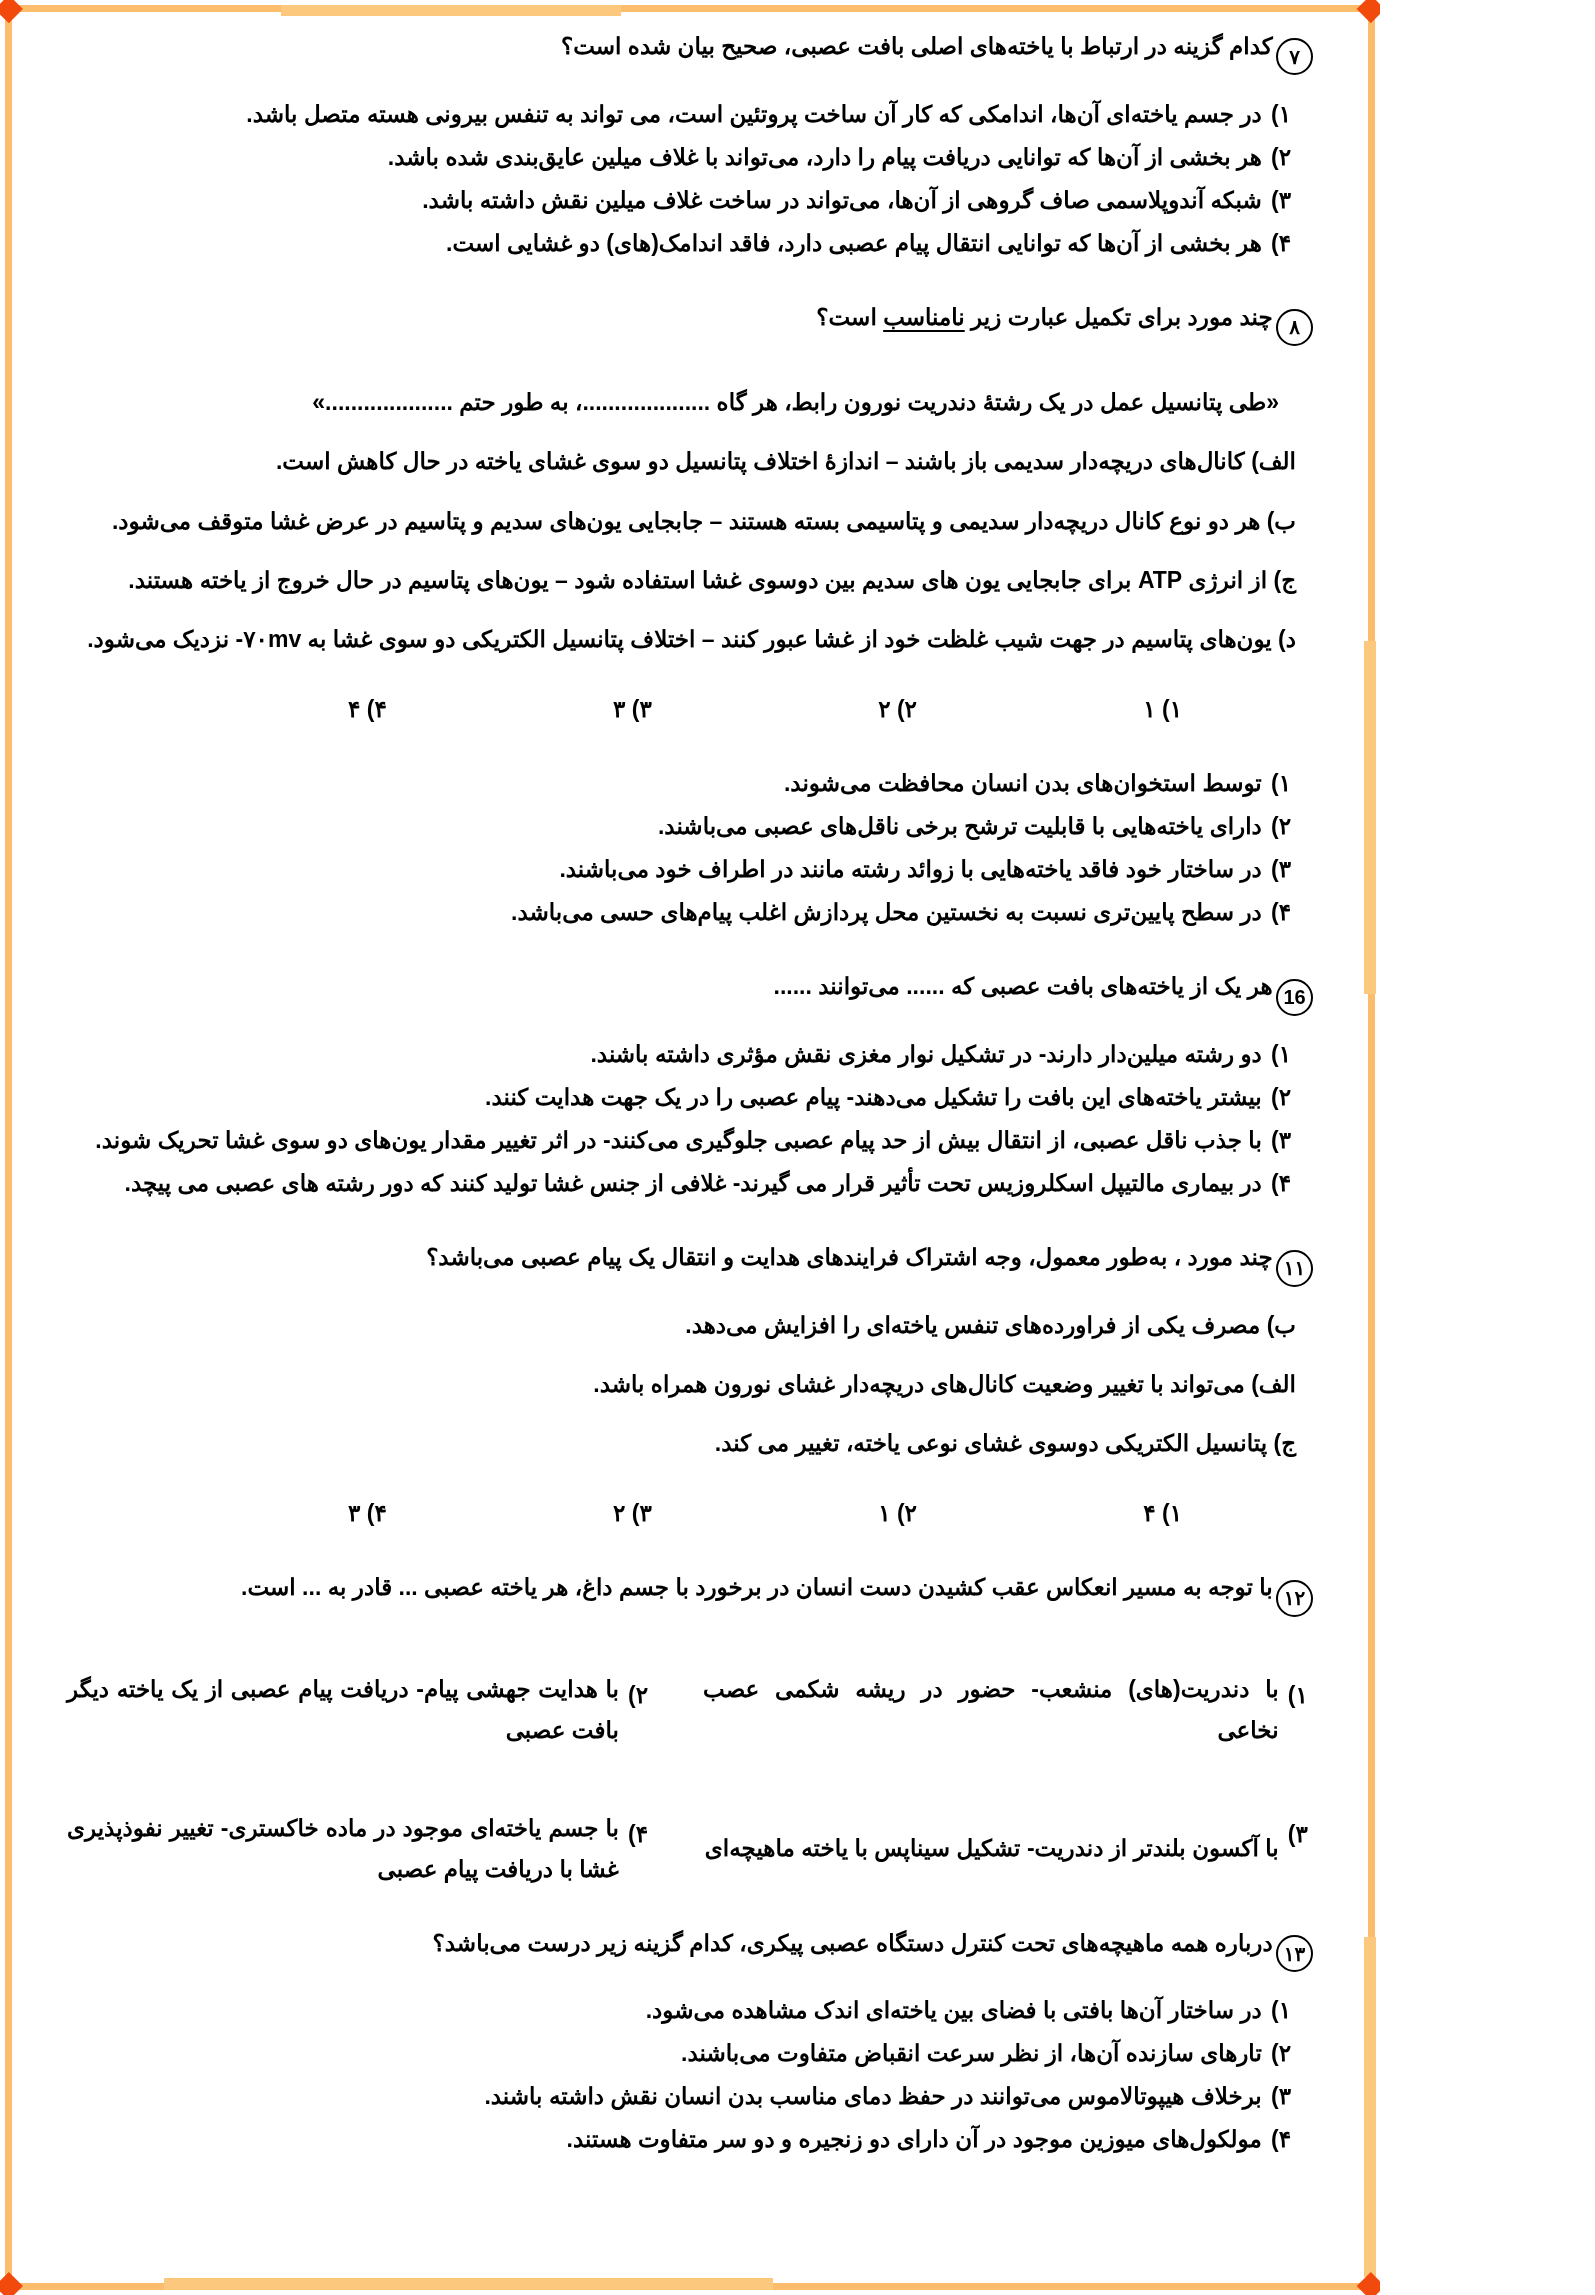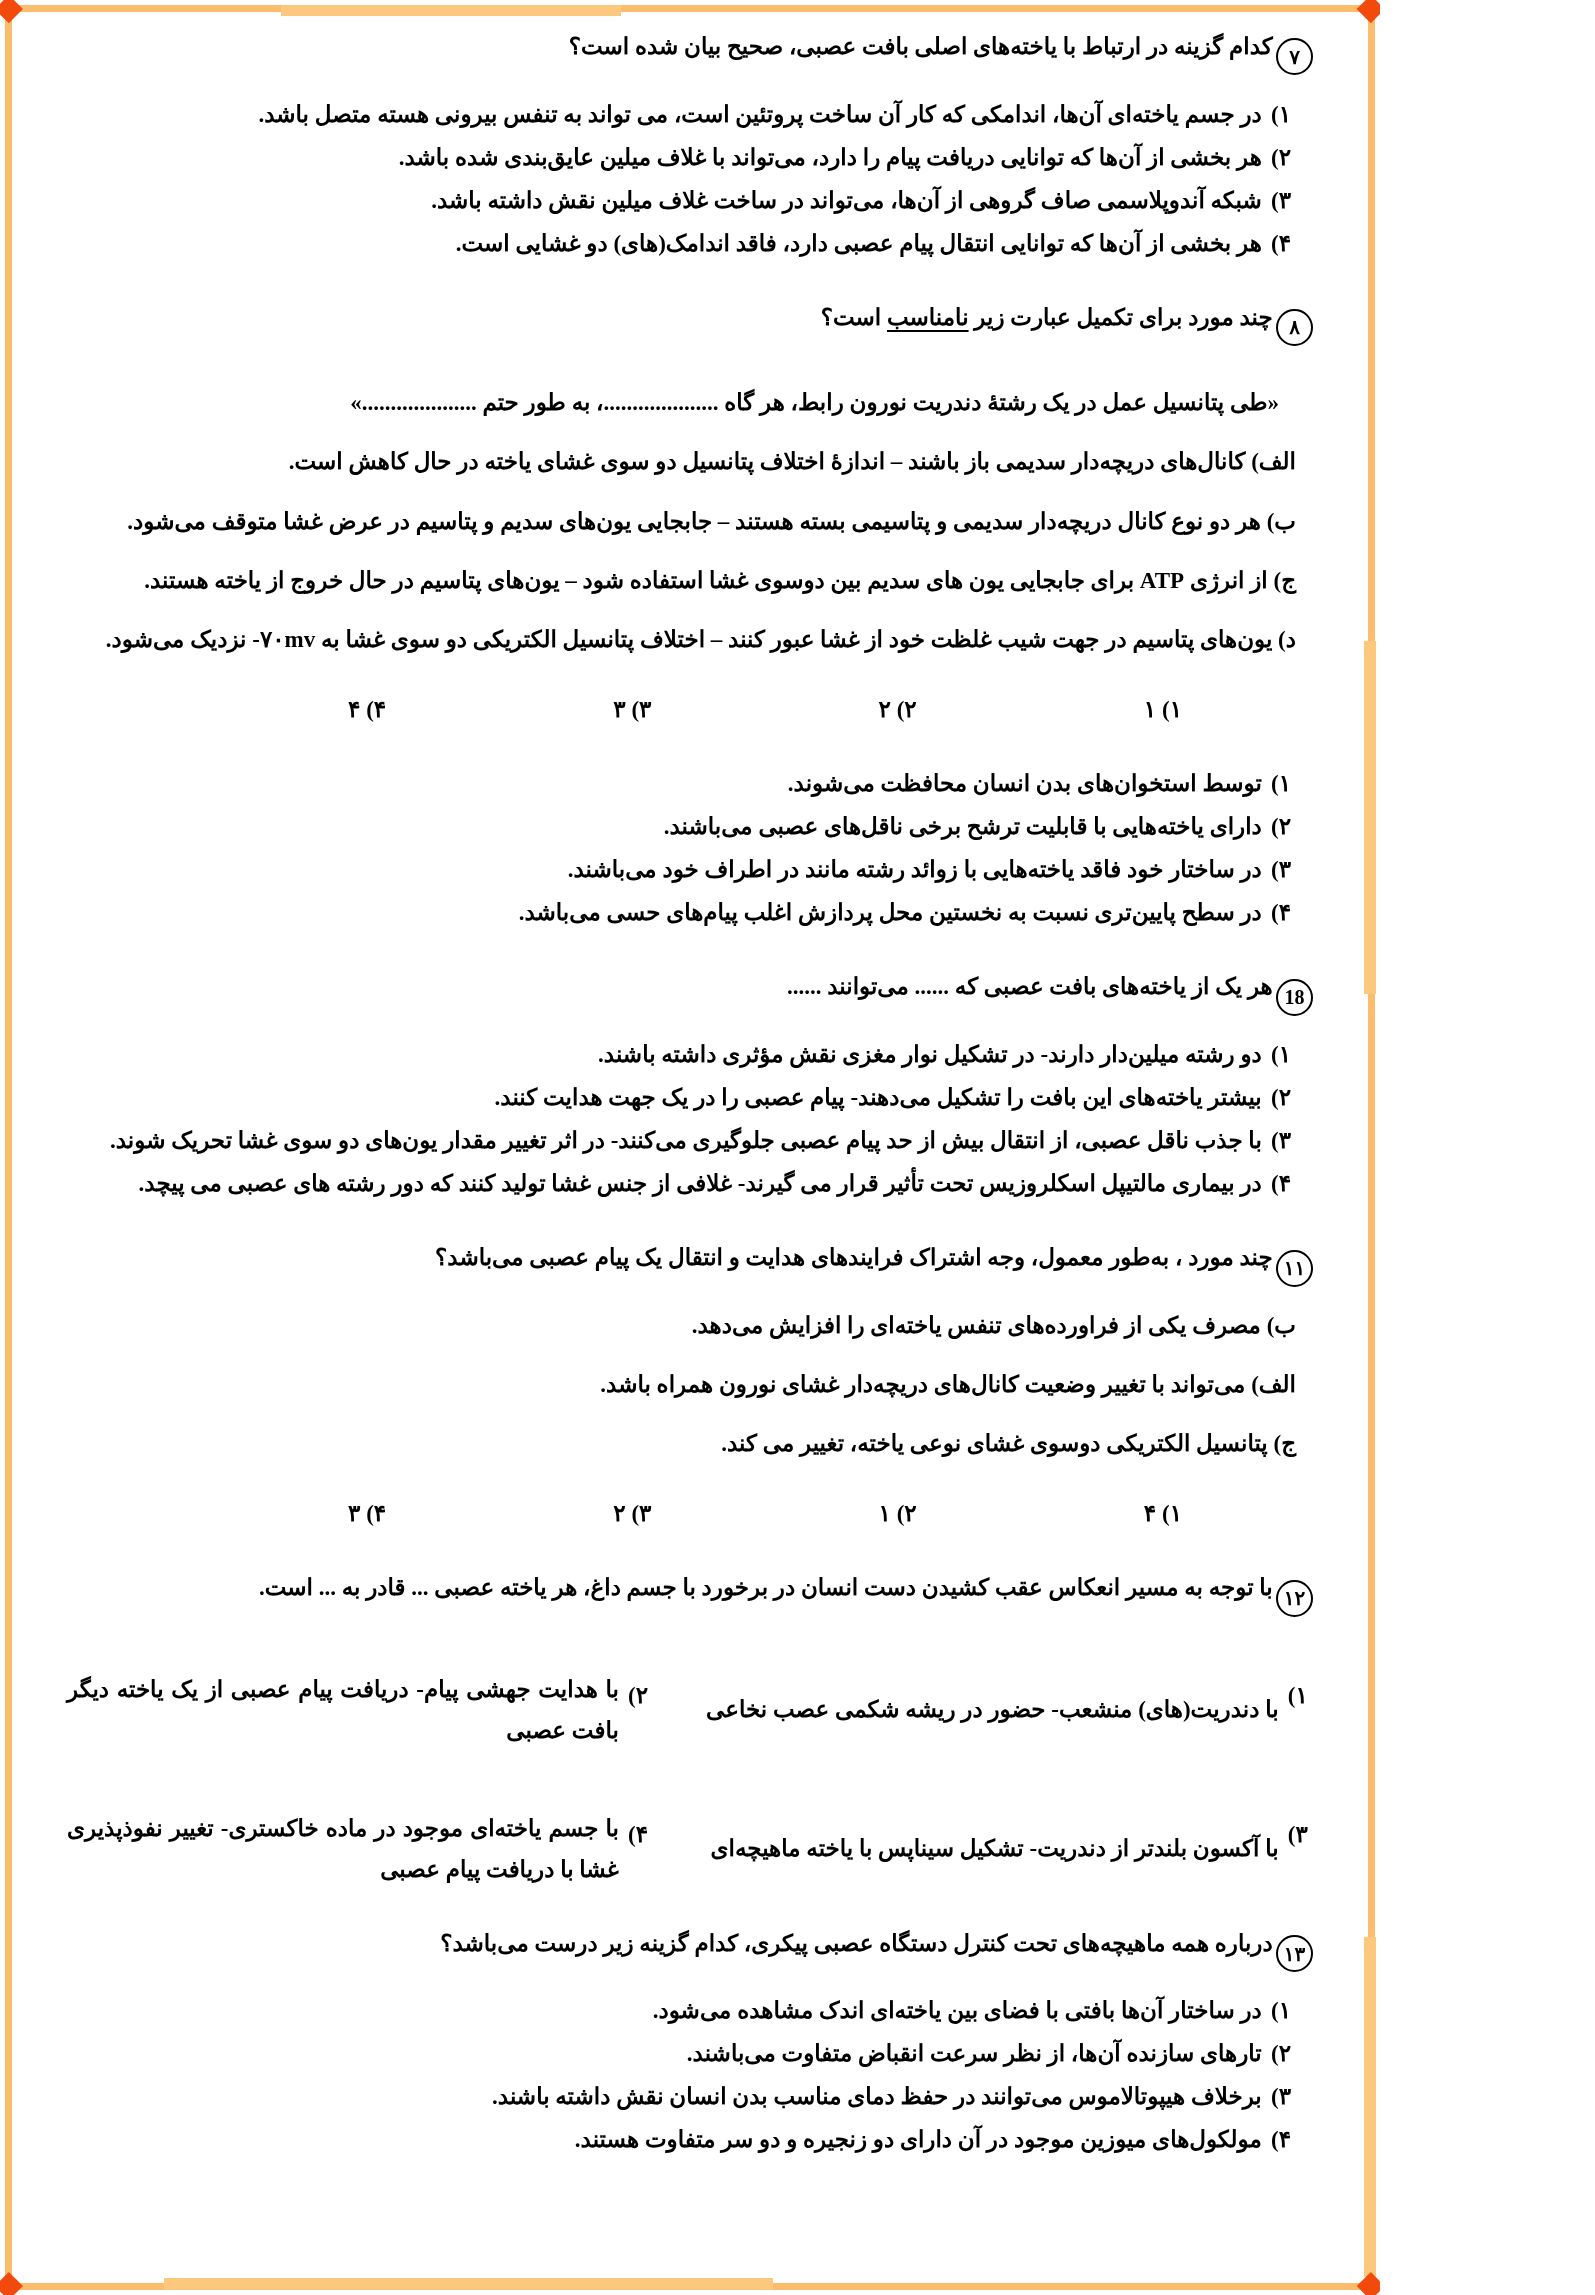--- a/index.html
+++ b/index.html
@@ -1,17 +1,17 @@
 <!DOCTYPE html>
 <html lang="fa" style="--frame: #FBBD6C; --frame-hi: #FCC87E; --diamond: #F14A0C;font-size:10.5px"><head>
 <meta charset="utf-8">
 <style>
   html,body{margin:0;padding:0;background:#fff;}
   .page{position:relative;width:1380px;height:2295px;background:#fff;overflow:hidden;
-        font-family:Liberation Serif, serif;color:#000;}
+        font-family:Liberation Sans, sans-serif;color:#000;}
   .frame{position:absolute;inset:5.2px;border:7.9px solid var(--frame,#FBBD6C);}
   .bulge{position:absolute;background:var(--frame-hi,#FCC87E);}
   .b-top{left:281px;top:4.6px;width:340px;height:11px;}
   .b-bottom{left:164px;bottom:4.6px;width:609px;height:12.4px;}
   .b-right1{right:3.9px;top:641px;width:11.8px;height:353px;}
   .b-right2{right:3.9px;top:1937px;width:11.8px;height:340px;}
   .diamond{position:absolute;width:19.6px;height:19.6px;background:var(--diamond,#F14A0C);transform:rotate(45deg);}
   .d-tl{left:-0.7px;top:-0.7px}.d-tr{right:-0.7px;top:-0.7px}.d-bl{left:-0.7px;bottom:-0.7px}.d-br{right:-0.7px;bottom:-0.7px}
 
   .content{position:absolute;inset:13px;padding:10.5px 54px 0 54px;direction:rtl;text-align:right;
@@ -120,21 +120,21 @@
         </div>
         <div class="opt">
           <span class="num">۴)</span>
           <span class="txt">در سطح پایین‌تری نسبت به نخستین محل پردازش اغلب پیام‌های حسی می‌باشد.</span>
         </div>
       </div>
     </div>
 
     <div class="q">
       <div class="q-header">
-        <span class="qnum">18</span><span>هر یک از یاخته‌های بافت عصبی که ...... می‌توانند ......</span>
+        <span class="qnum">16</span><span>هر یک از یاخته‌های بافت عصبی که ...... می‌توانند ......</span>
       </div>
       <div class="opts">
         <div class="opt">
           <span class="num">۱)</span>
           <span class="txt">دو رشته میلین‌دار دارند- در تشکیل نوار مغزی نقش مؤثری داشته باشند.</span>
         </div>
         <div class="opt">
           <span class="num">۲)</span>
           <span class="txt">بیشتر یاخته‌های این بافت را تشکیل می‌دهند- پیام عصبی را در یک جهت هدایت کنند.</span>
         </div>

